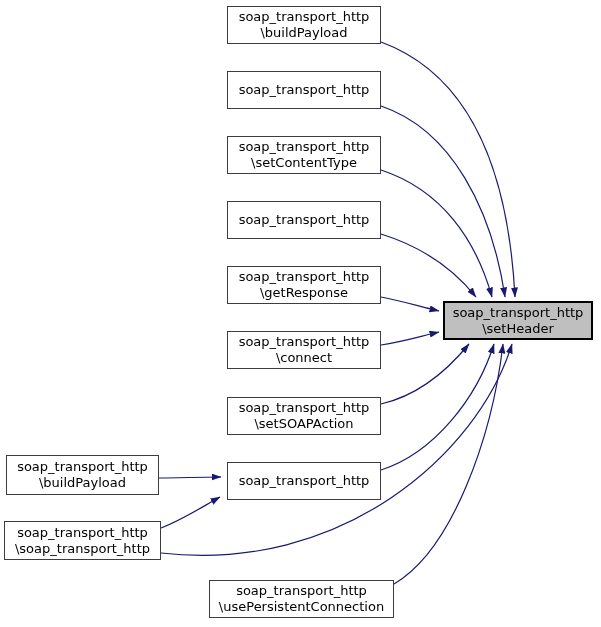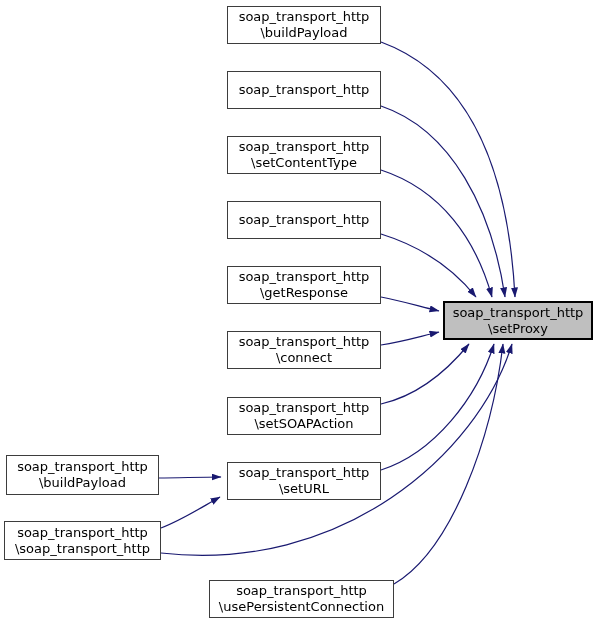--- a/index.html
+++ b/index.html
@@ -97,32 +97,31 @@
       <div class="node" style="left: 227px; top: 331px; width: 154px; height: 38px; color: rgb(0, 0, 0);">
       <div class="l1">soap_transport_http</div>
       <div class="l2">\connect</div>
     </div>
       <div class="node" style="left: 227px; top: 397px; width: 154px; height: 38px; color: rgb(0, 0, 0);">
       <div class="l1">soap_transport_http</div>
       <div class="l2">\setSOAPAction</div>
     </div>
       <div class="node" style="left: 227px; top: 462px; width: 154px; height: 38px; color: rgb(0, 0, 0);">
       <div class="l1">soap_transport_http</div>
-      <div class="l2">\setURL</div>
     </div>
       <div class="node" style="left: 6px; top: 455px; width: 153px; height: 40px; color: rgb(0, 0, 0);">
       <div class="l1">soap_transport_http</div>
       <div class="l2">\buildPayload</div>
     </div>
       <div class="node" style="left: 4px; top: 521px; width: 157px; height: 39px; color: rgb(0, 0, 0);">
       <div class="l1">soap_transport_http</div>
       <div class="l2">\soap_transport_http</div>
     </div>
       <div class="node" style="left: 209px; top: 580px; width: 185px; height: 38px; color: rgb(0, 0, 0);">
       <div class="l1">soap_transport_http</div>
       <div class="l2">\usePersistentConnection</div>
     </div>
       <div class="node highlight" style="left: 443px; top: 301px; width: 150px; height: 39px; color: rgb(0, 0, 0);">
       <div class="l1">soap_transport_http</div>
-      <div class="l2">\setProxy</div>
+      <div class="l2">\setHeader</div>
     </div>
     </div>
 </div>
 
 </body></html>

